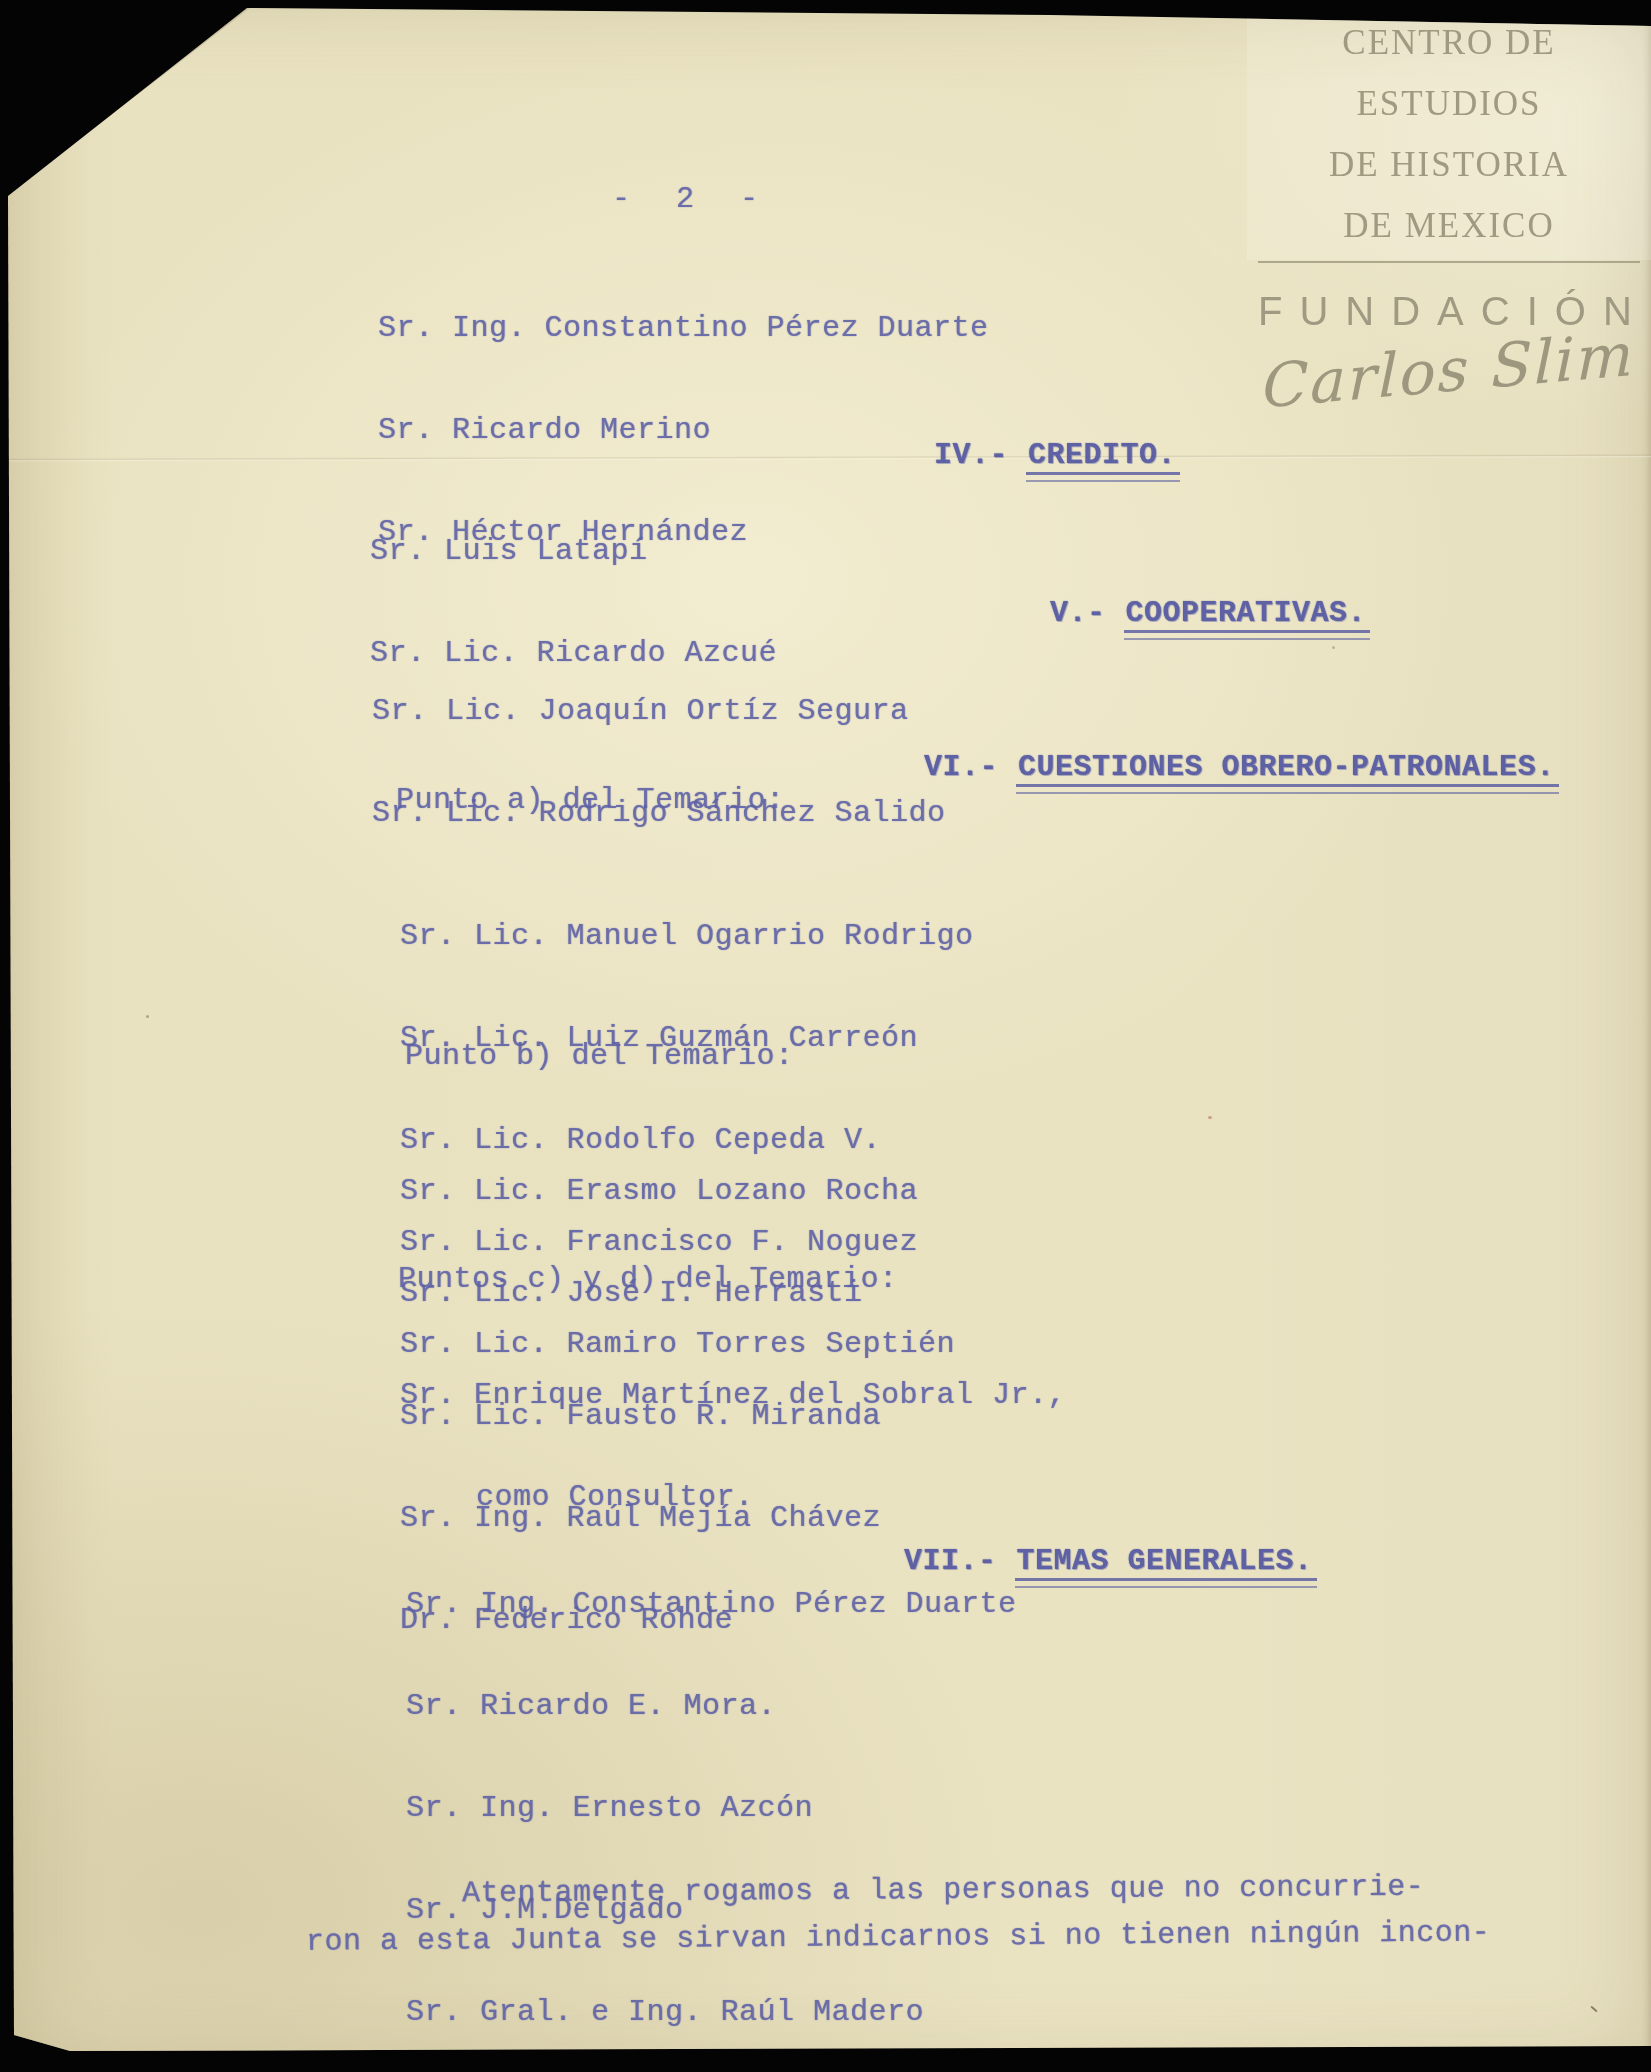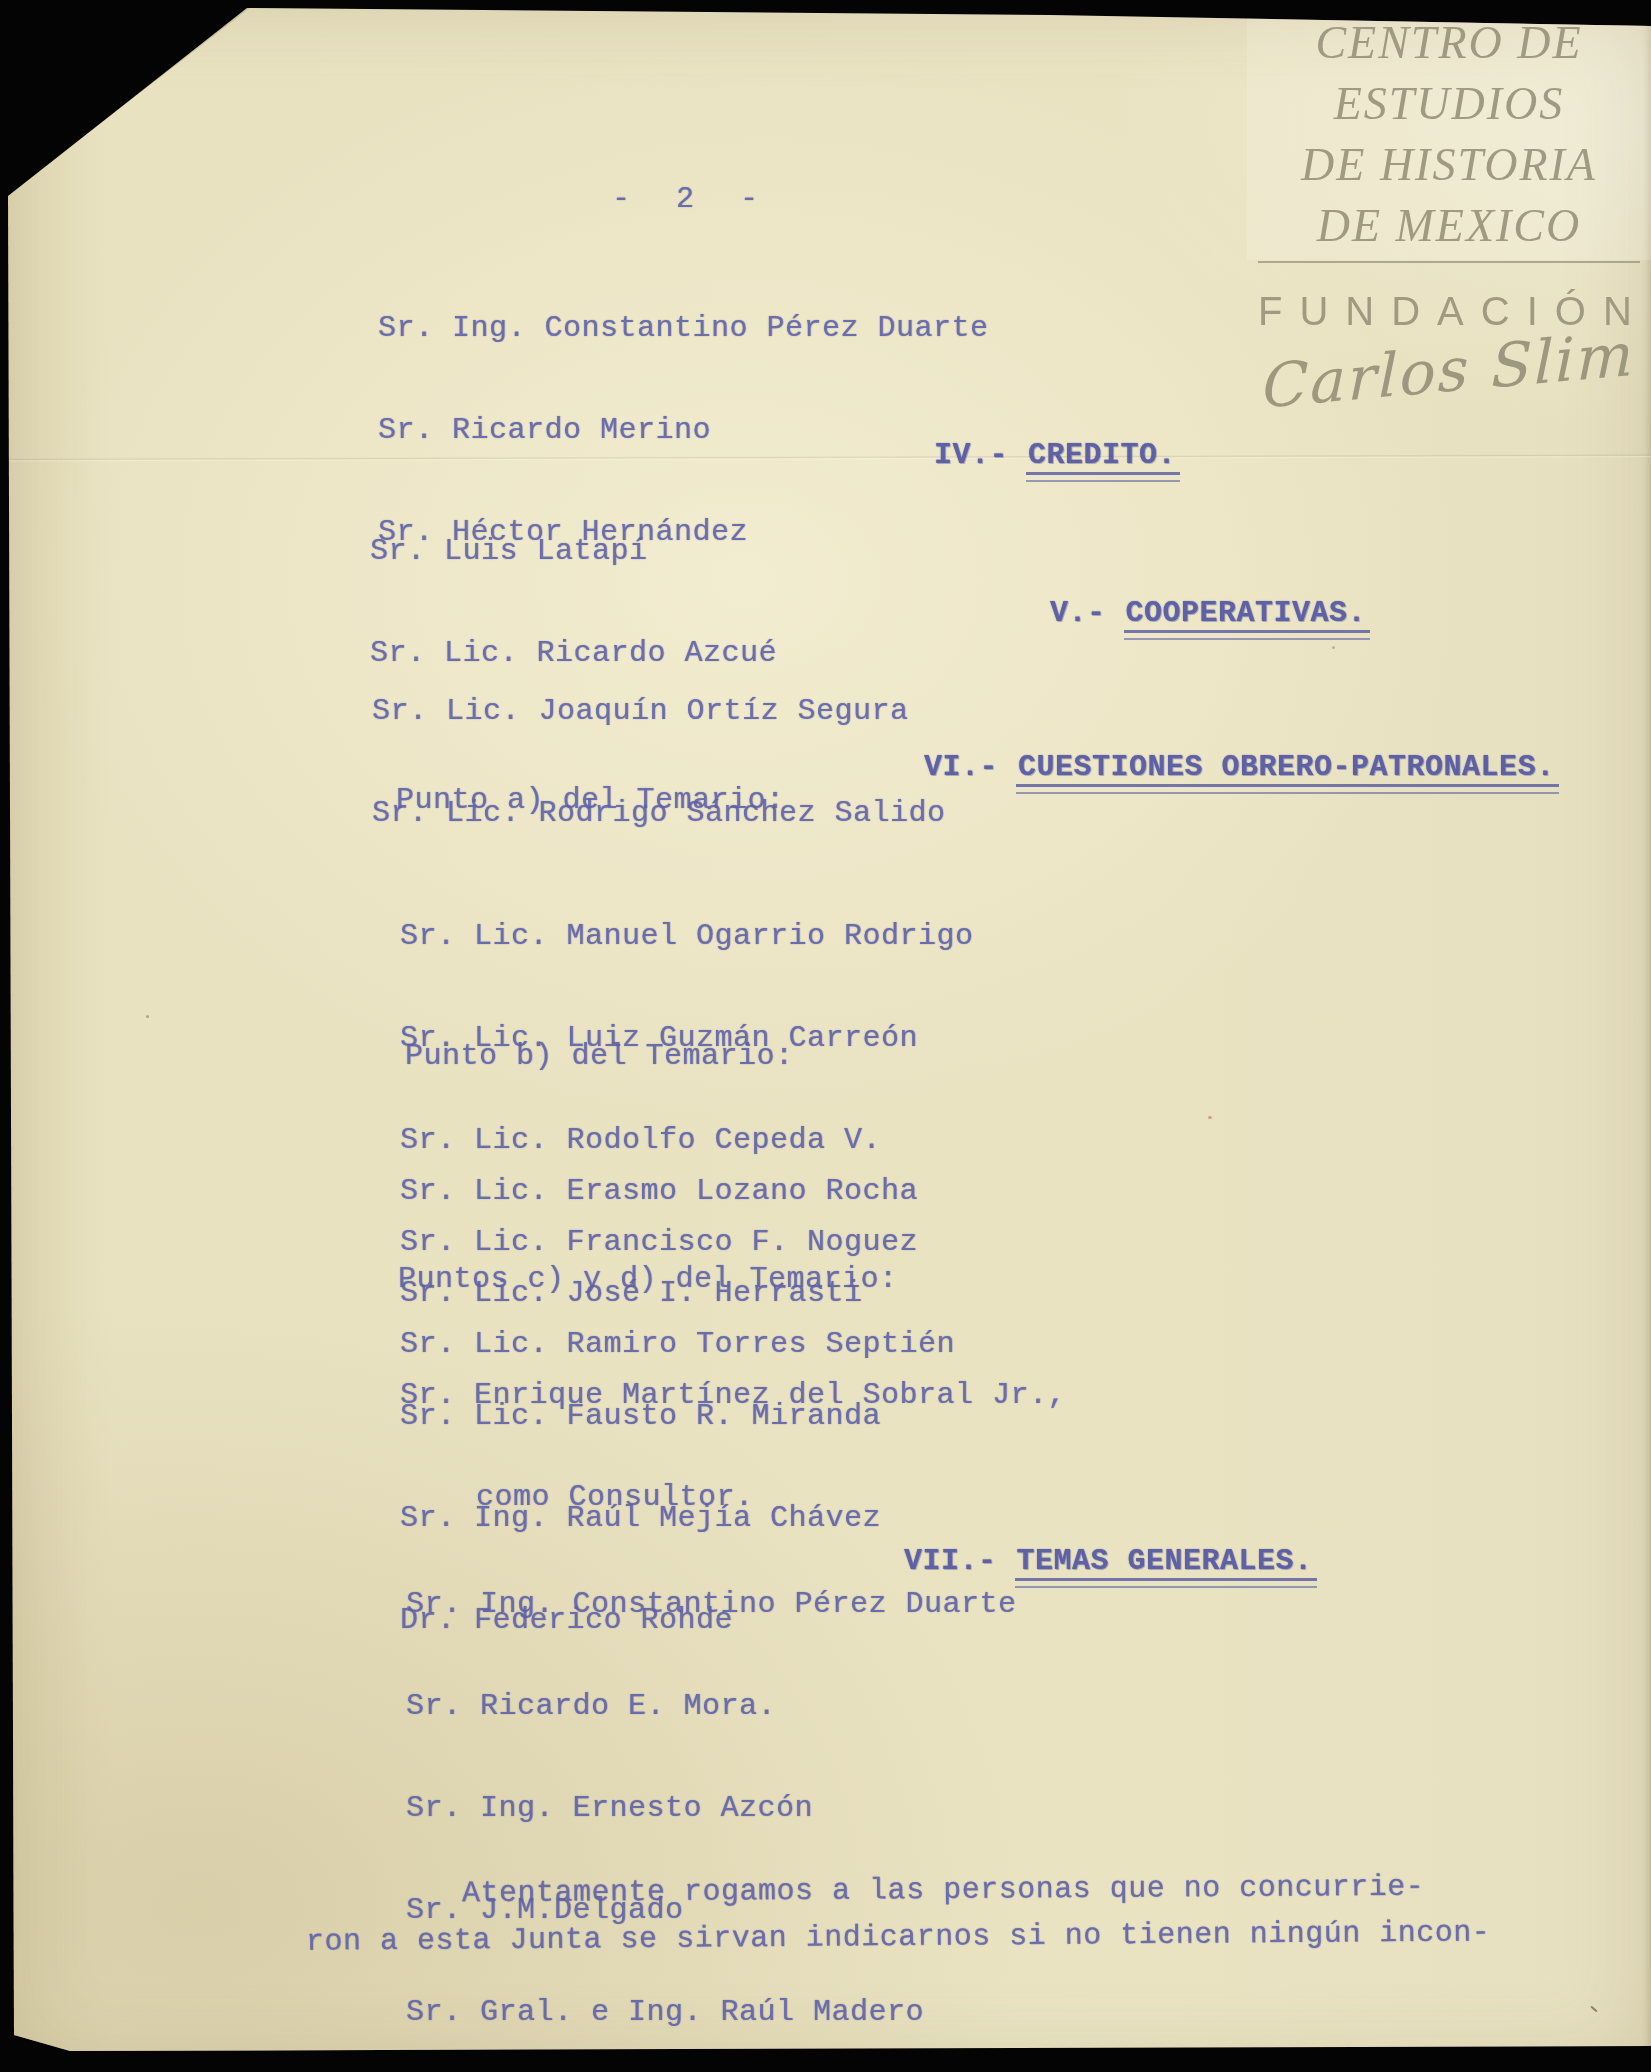--- a/index.html
+++ b/index.html
@@ -34,23 +34,22 @@
   .wm-bg {
     position:absolute; left:1247px; top:0; right:0; height:260px;
     background:rgba(255,255,248,.16);
   }
   .wm {
     position:absolute; top:12px; left:1250px; width:398px;
     text-align:center; pointer-events:none;
   }
   .wm-line {
     font-family:"Liberation Serif","DejaVu Serif",serif;
-    font-size:46px; line-height:61px; letter-spacing:2px;
+    font-size:35px; line-height:61px; letter-spacing:2px;
     color:rgba(154,147,123,.92);
-    font-style:italic;
   }
   .wm-rule { border-top:2px solid rgba(154,147,123,.75); margin:5px 8px 0 8px; }
   .wm-fund {
     font-family:"Liberation Sans","DejaVu Sans",sans-serif;
     font-size:40px; line-height:44px; letter-spacing:17px; text-indent:8px;
     margin-top:26px; color:rgba(157,150,127,.95); font-weight:400;
   }
   .wm-sig {
     font-family:"DejaVu Serif","Liberation Serif",serif; font-style:italic;
     font-size:60px; line-height:66px; letter-spacing:2px; margin-top:4px;

